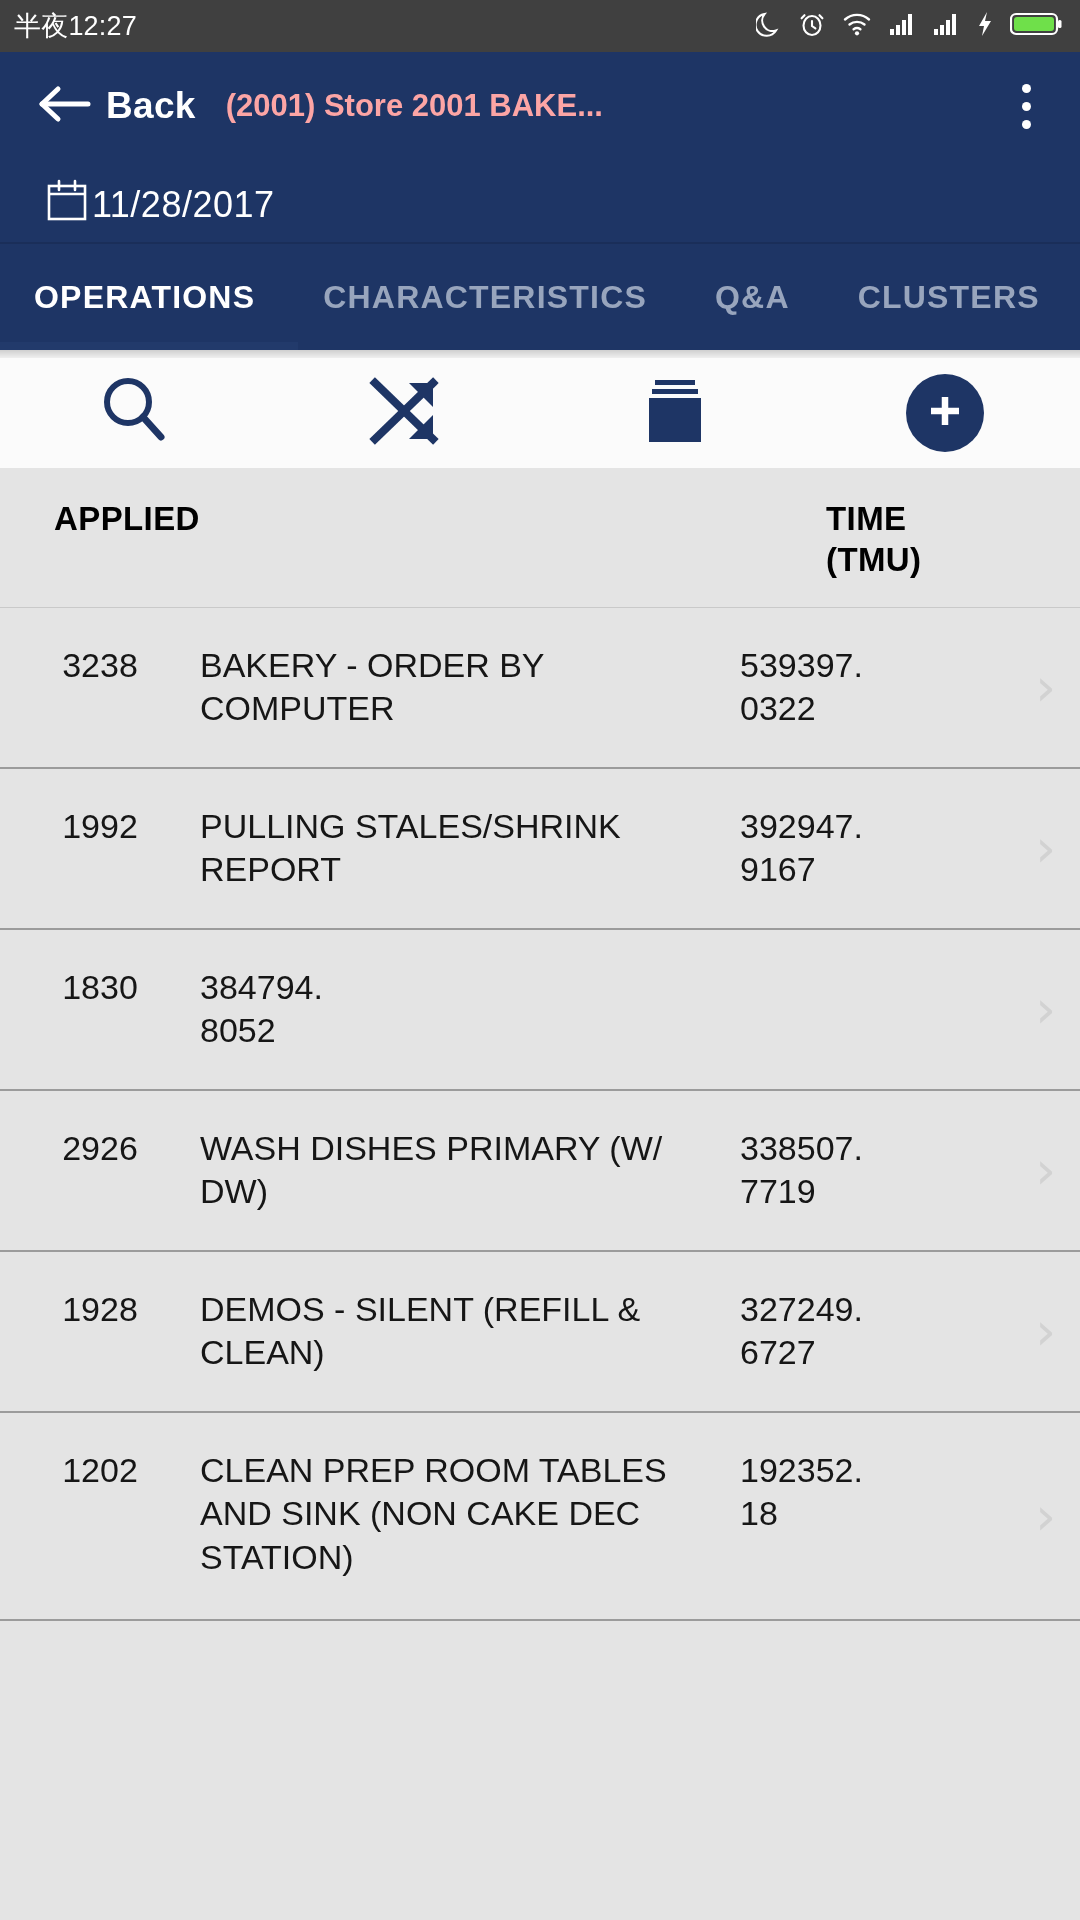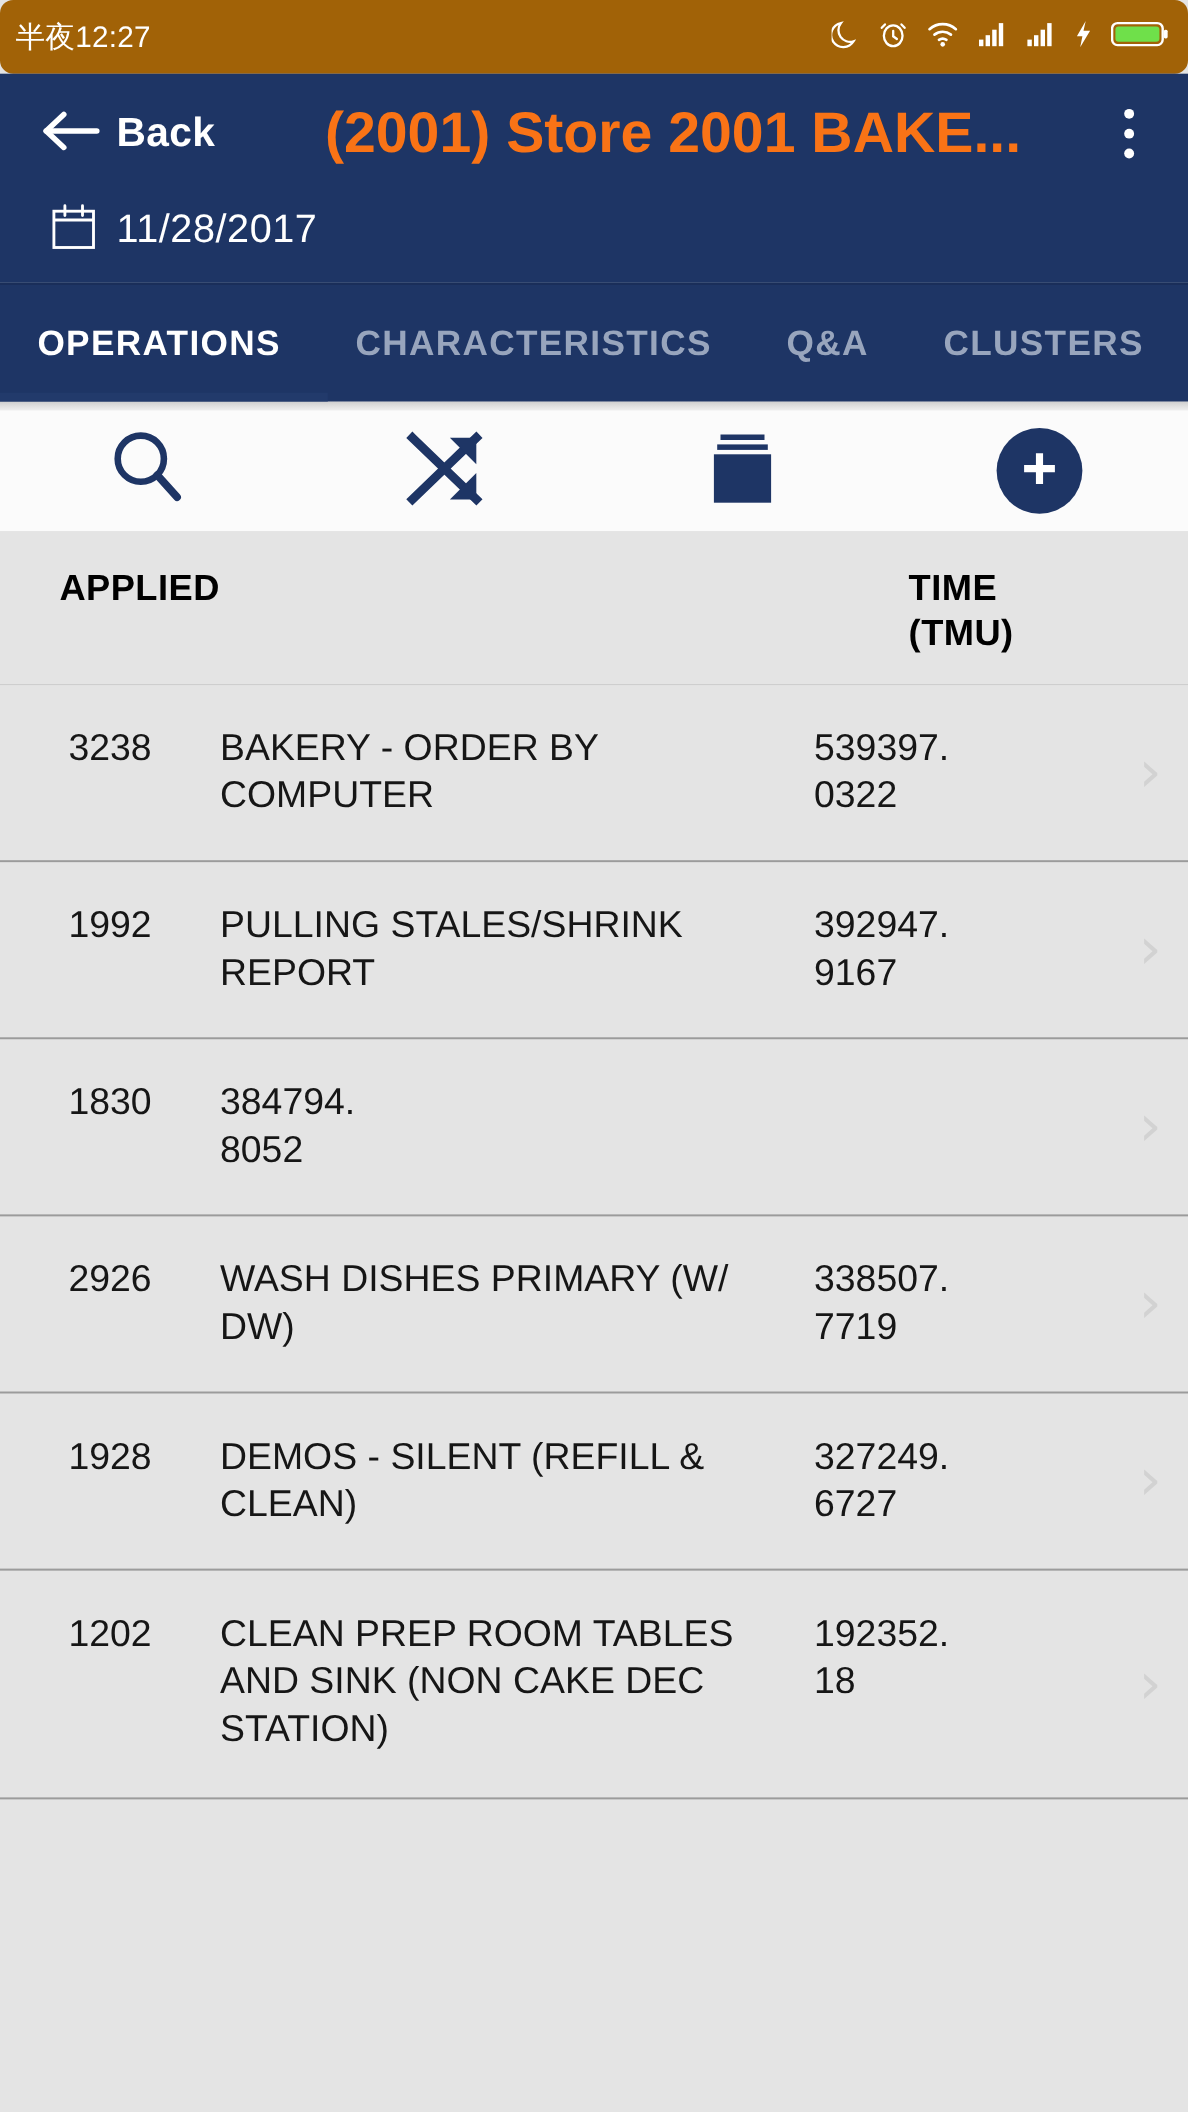--- a/index.html
+++ b/index.html
@@ -5,24 +5,23 @@
   * { margin:0; padding:0; box-sizing:border-box; }
   html, body {
     width:1080px; height:1920px;
     font-family:"Liberation Sans", sans-serif;
     background:#e4e4e4;
     overflow:hidden;
   }
 
   
   .statusbar{
-    height:67px; background:#a16207; color:#fff;
+    height:52px; background:#404040; color:#fff;
     display:flex; align-items:center; justify-content:space-between;
     padding:0 18px 0 14px;
-    border-radius:12px;
   }
   .status-time{ font-size:27px; letter-spacing:.2px; }
   .status-icons{ display:flex; align-items:center; gap:16px; }
   .si{ display:block; }
 
   
   .appbar{
     background:#1e3565;
     padding:0;
     position:relative;
@@ -33,35 +32,34 @@
     padding:0 26px 0 36px;
   }
   .back-btn{
     display:flex; align-items:center; gap:14px;
     color:#fff; flex:0 0 auto;
   }
   .back-arrow{ display:block; }
   .back-label{ font-size:37px; font-weight:bold; letter-spacing:.3px; }
   .appbar-title{
     flex:1 1 auto;
-    color:#f97316;
-    font-size:52px; font-weight:bold;
-    text-align:center;
+    color:#fca5a5;
+    font-size:31px; font-weight:bold;
     white-space:nowrap; overflow:hidden;
     padding-left:30px;
   }
   .overflow-btn{
     flex:0 0 auto; width:56px; height:80px;
     display:flex; flex-direction:column; align-items:center; justify-content:center; gap:9px;
   }
   .overflow-btn i{ display:block; width:9px; height:9px; border-radius:50%; background:#fff; }
 
   .date-row{
     height:82px;
-    display:flex; align-items:center; gap:18px;
+    display:flex; align-items:flex-end; gap:4px;
     padding:0 36px 16px 46px;
     color:#fff;
   }
   .date-text{ font-size:36px; letter-spacing:.5px; }
 
   
   .tabbar{
     background:#1e3565;
     height:108px;
     display:flex; align-items:center;

